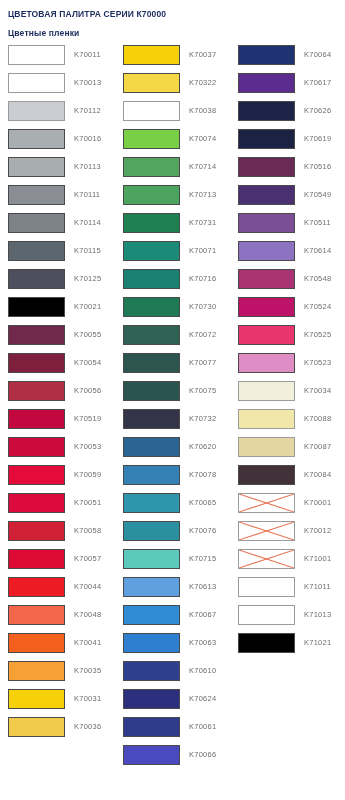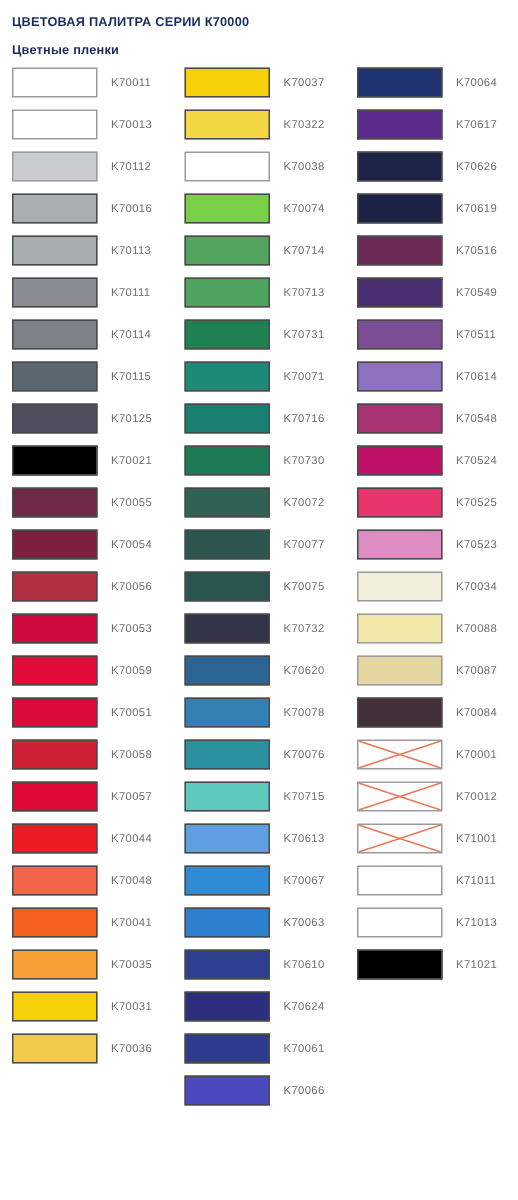--- a/index.html
+++ b/index.html
@@ -147,20 +147,24 @@
         </div>
         <div class="swatch-row">
           <div class="swatch" style="background: rgb(125, 31, 61);"></div>
           <div class="code">K70054</div>
         </div>
         <div class="swatch-row">
           <div class="swatch" style="background: rgb(176, 47, 66);"></div>
           <div class="code">K70056</div>
         </div>
         <div class="swatch-row">
+          <div class="swatch" style="background: rgb(195, 7, 63);"></div>
+          <div class="code">K70519</div>
+        </div>
+        <div class="swatch-row">
           <div class="swatch" style="background: rgb(204, 11, 60);"></div>
           <div class="code">K70053</div>
         </div>
         <div class="swatch-row">
           <div class="swatch" style="background: rgb(228, 11, 59);"></div>
           <div class="code">K70059</div>
         </div>
         <div class="swatch-row">
           <div class="swatch" style="background: rgb(220, 11, 61);"></div>
           <div class="code">K70051</div>
@@ -255,20 +259,24 @@
           <div class="swatch" style="background: rgb(52, 52, 72);"></div>
           <div class="code">K70732</div>
         </div>
         <div class="swatch-row">
           <div class="swatch" style="background: rgb(42, 101, 147);"></div>
           <div class="code">K70620</div>
         </div>
         <div class="swatch-row">
           <div class="swatch" style="background: rgb(51, 128, 181);"></div>
           <div class="code">K70078</div>
+        </div>
+        <div class="swatch-row">
+          <div class="swatch" style="background: rgb(46, 149, 173);"></div>
+          <div class="code">K70065</div>
         </div>
         <div class="swatch-row">
           <div class="swatch" style="background: rgb(42, 143, 158);"></div>
           <div class="code">K70076</div>
         </div>
         <div class="swatch-row">
           <div class="swatch" style="background: rgb(93, 201, 189);"></div>
           <div class="code">K70715</div>
         </div>
         <div class="swatch-row">

